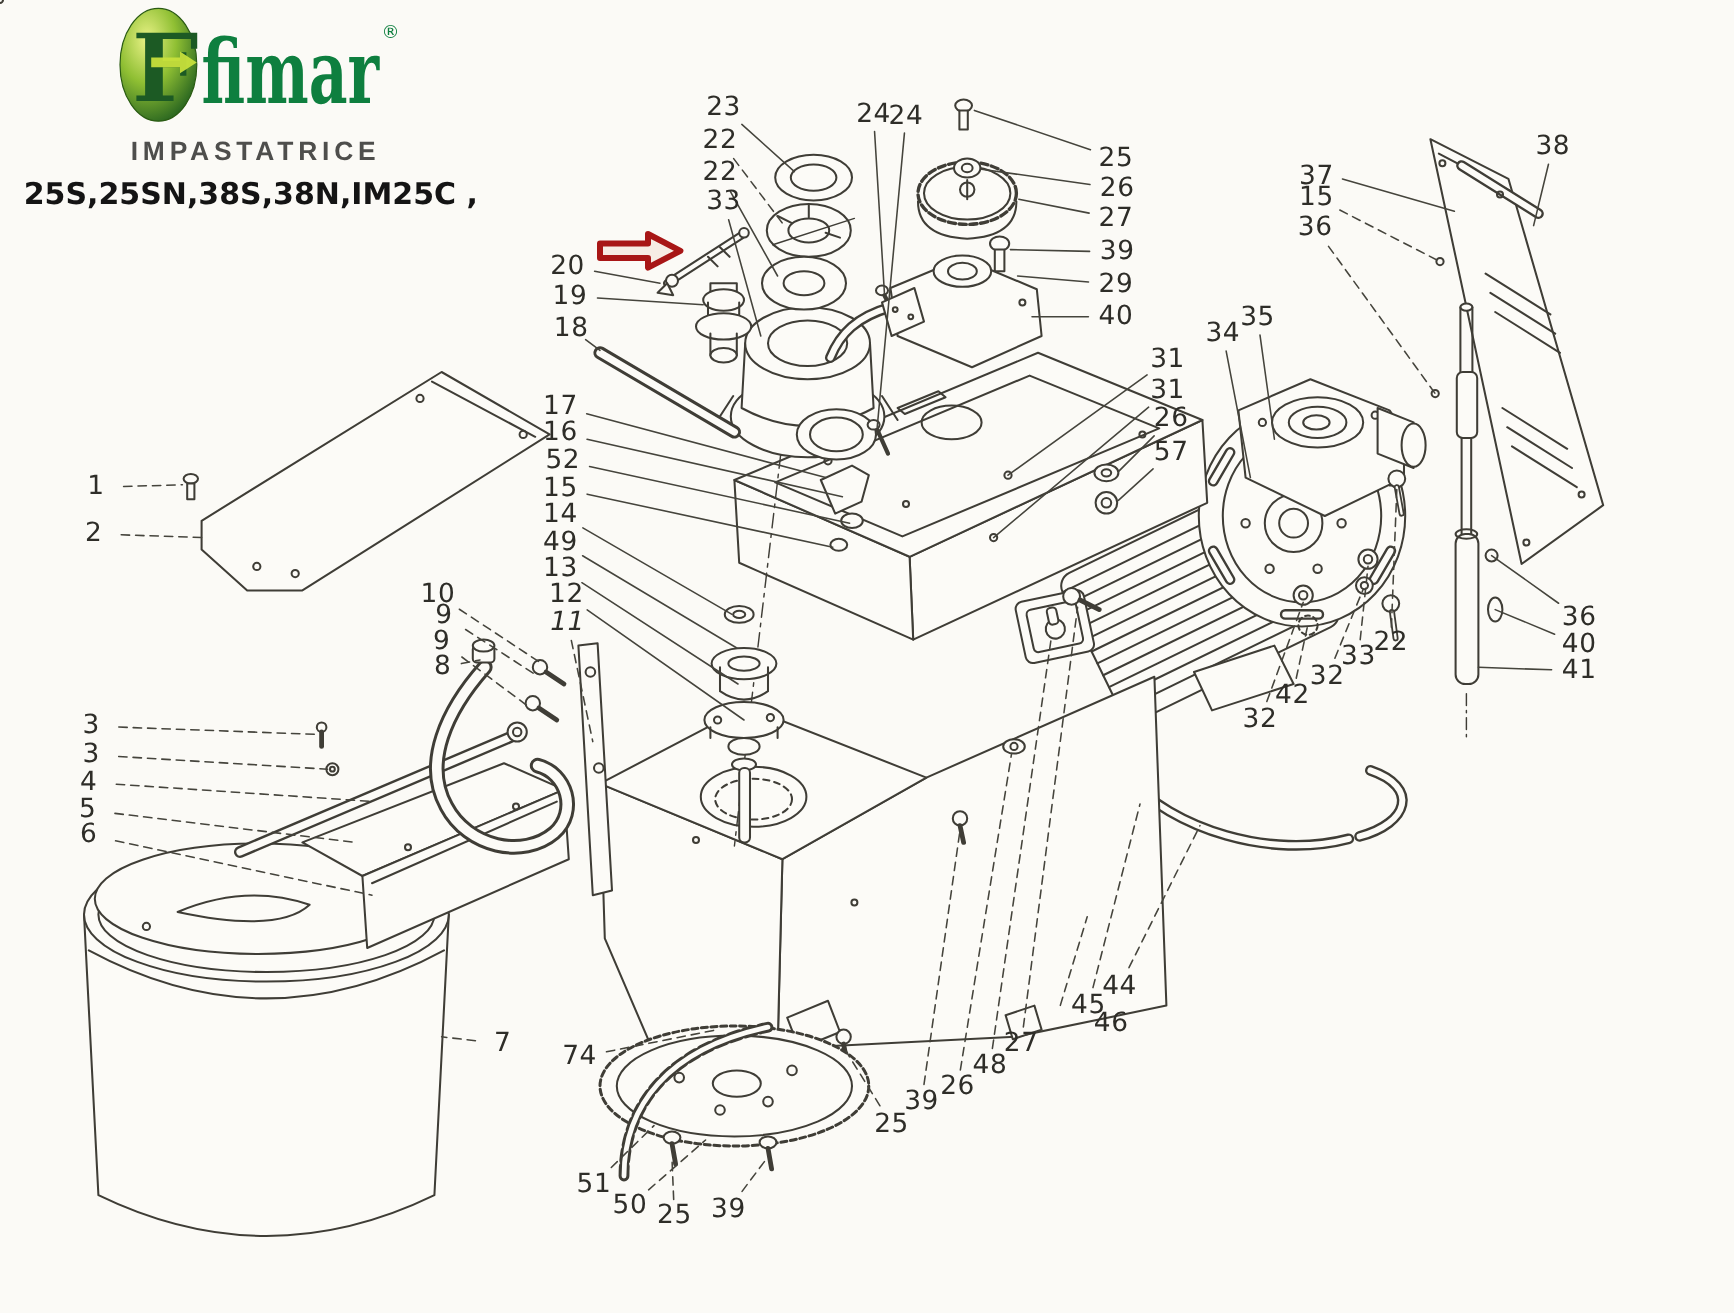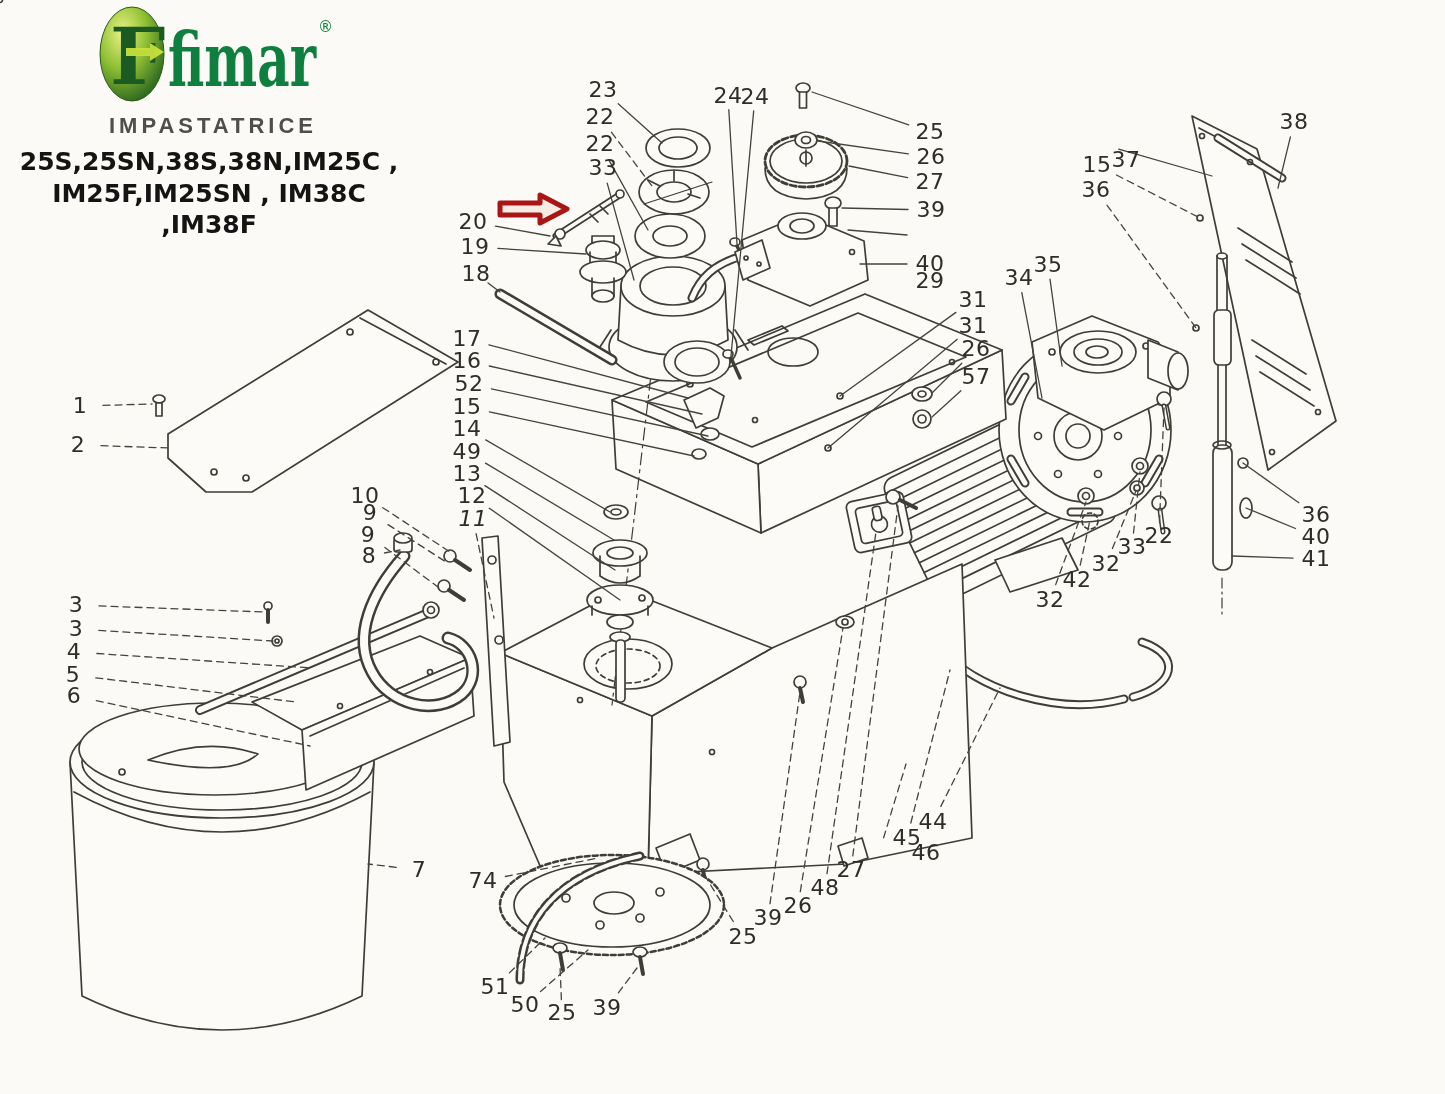--- a/index.html
+++ b/index.html
@@ -417,37 +417,36 @@
     <text x="14" y="80" font-family="DejaVu Serif, serif" font-weight="700" font-size="78" fill="#1c5a24">F</text>
     <polygon points="30,44 54,44 54,39 68,48 54,57 54,52 30,52" fill="#c7e03c" opacity="0.95"></polygon>
     <text x="72" y="82" font-family="DejaVu Serif, serif" font-weight="700" font-size="74" fill="#0e7f3f" textLength="148" lengthAdjust="spacingAndGlyphs">fimar</text>
     <text x="222" y="28" font-family="DejaVu Sans, sans-serif" font-size="15" fill="#0e7f3f">®</text>
   </svg>
 
   <div id="subtitle">IMPASTATRICE</div>
 
   <div id="models">
     <div>25S,25SN,38S,38N,IM25C ,</div>
-    <div>IM25F,IM25SN , IM38C ,IM38F</div>
   </div>
 
   <div id="callouts">
       <div class="callout" style="left: 603px; top: 90px;">23</div>
       <div class="callout" style="left: 600px; top: 117px;">22</div>
       <div class="callout" style="left: 600px; top: 144px;">22</div>
       <div class="callout" style="left: 603px; top: 168px;">33</div>
       <div class="callout" style="left: 728px; top: 96px;">24</div>
       <div class="callout" style="left: 755px; top: 97px;">24</div>
       <div class="callout" style="left: 930px; top: 132px;">25</div>
       <div class="callout" style="left: 931px; top: 157px;">26</div>
       <div class="callout" style="left: 930px; top: 182px;">27</div>
       <div class="callout" style="left: 931px; top: 210px;">39</div>
-      <div class="callout" style="left: 930px; top: 237px; margin-top: 44px;">29</div>
+      <div class="callout" style="left: 930px; top: 237px;">29</div>
       <div class="callout" style="left: 930px; top: 264px;">40</div>
-      <div class="callout" style="left: 1097px; top: 160px; margin-left: 29px;">37</div>
+      <div class="callout" style="left: 1097px; top: 147px;">37</div>
       <div class="callout" style="left: 1097px; top: 165px;">15</div>
       <div class="callout" style="left: 1096px; top: 190px;">36</div>
       <div class="callout" style="left: 1294px; top: 122px;">38</div>
       <div class="callout" style="left: 973px; top: 300px;">31</div>
       <div class="callout" style="left: 973px; top: 326px;">31</div>
       <div class="callout" style="left: 976px; top: 349px;">26</div>
       <div class="callout" style="left: 976px; top: 377px;">57</div>
       <div class="callout" style="left: 1019px; top: 278px;">34</div>
       <div class="callout" style="left: 1048px; top: 265px;">35</div>
       <div class="callout" style="left: 80px; top: 406px;">1</div>

